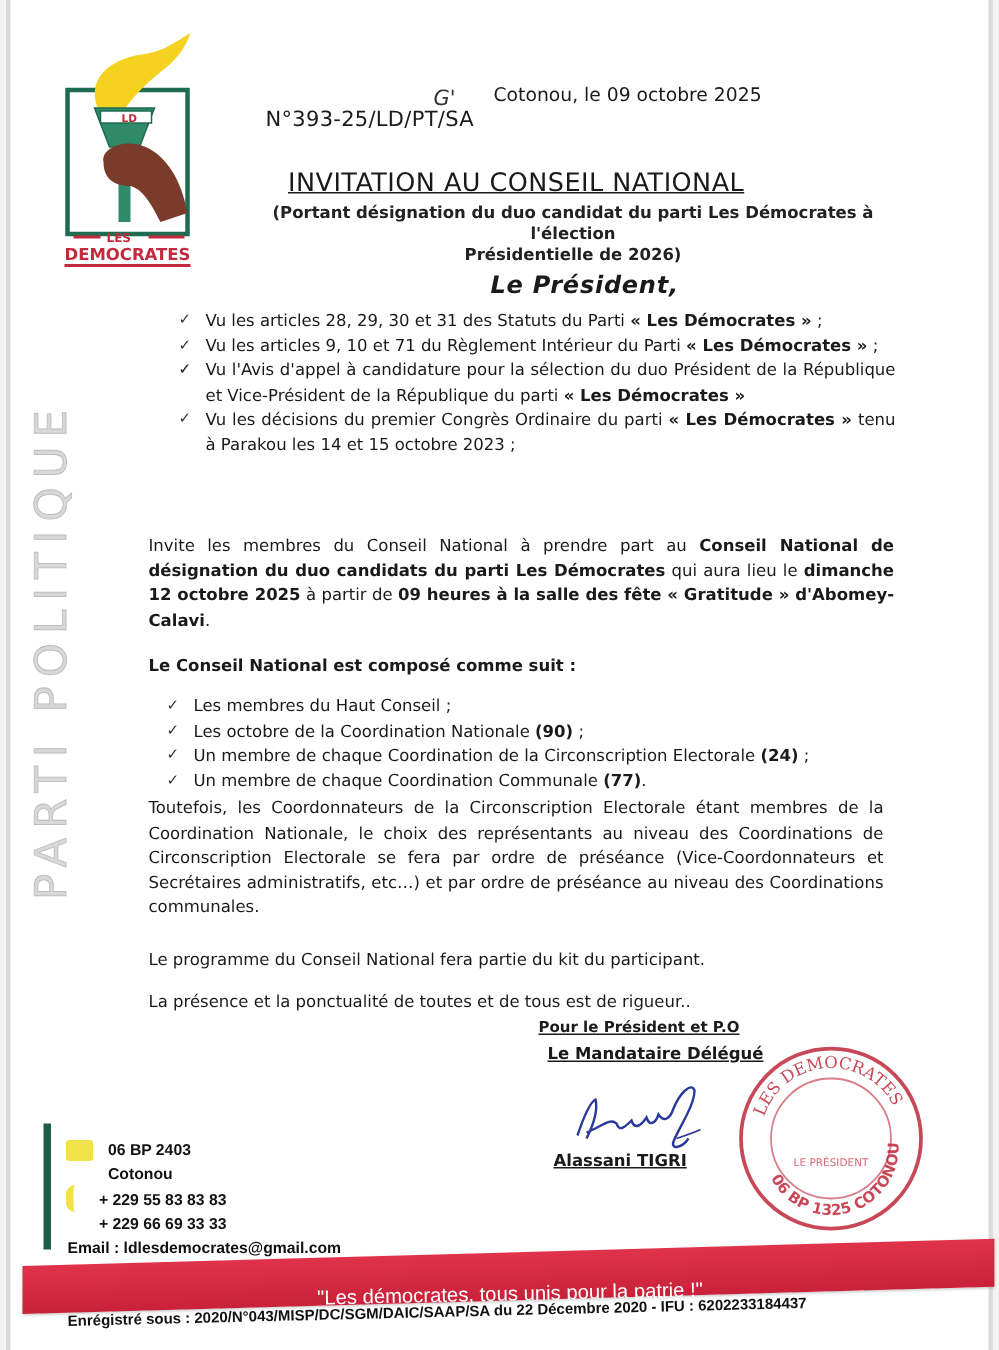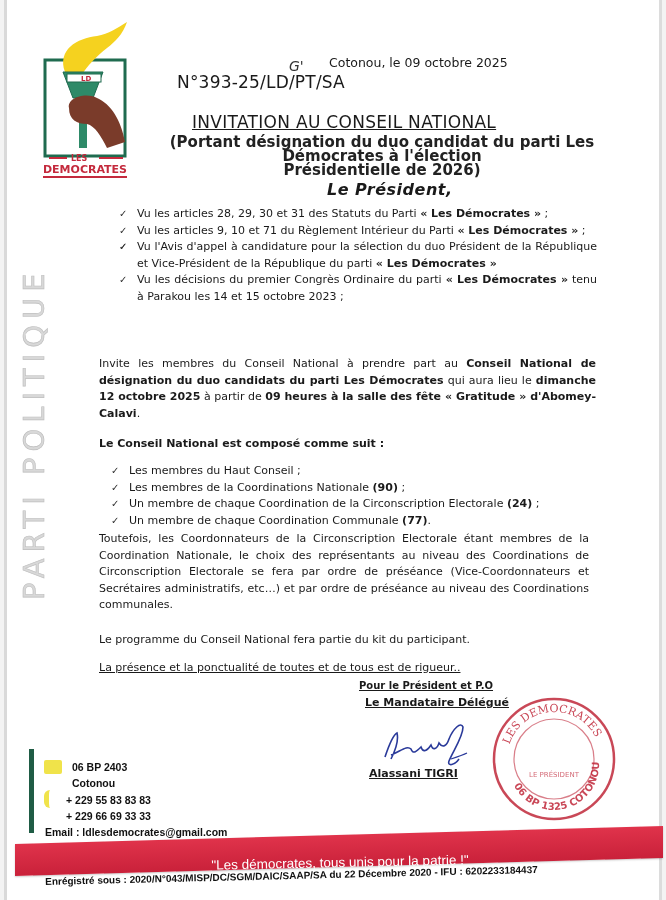--- a/index.html
+++ b/index.html
@@ -19,45 +19,45 @@
   .logo { left:30px; top:20px; width:95px; height:160px; }
   .logo svg { width:100%; height:100%; }
   
   .vertical {
     left:10px; top:600px; transform-origin:0 0; transform:rotate(-90deg);
     font-size:29px; letter-spacing:6px; color:#d8d8d8; white-space:nowrap;
     font-family:"DejaVu Sans", sans-serif; font-weight:normal;
     -webkit-text-stroke:0.6px #bdbdbd;
   }
   .place-date { left:322px; top:55px; font-size:12.5px; }
-  .ref-number { left:170px; top:72px; font-size:17px; letter-spacing:0.2px; }
+  .ref-number { left:170px; top:72px; font-size:14px; letter-spacing:0.2px; }
   .initial-mark { left:282px; top:58px; font-size:14px; font-style:italic; color:#333; }
   .title {
     left:185px; top:112px; font-size:17px; text-decoration:underline; letter-spacing:0.3px;
     font-family:"DejaVu Sans", sans-serif;
   }
   .subtitle {
-    left:160px; top:135px; width:430px; text-align:center; font-size:15px; font-weight:bold;
+    left:160px; top:135px; width:430px; text-align:center; font-size:11px; font-weight:bold;
     line-height:14px; color:#222;
   }
   .president {
     left:320px; top:180px; font-size:16px; font-style:italic; font-weight:bold; letter-spacing:0.5px;
   }
   .body-text { font-size:11px; line-height:16.5px; }
   .b { font-weight:bold; }
   ul.checks { list-style:none; margin:0; padding:0; }
   ul.checks li { position:relative; padding-left:18px; }
   ul.checks li .chk { position:absolute; left:0; top:0; font-size:10px; color:#333; }
   .considerants { left:112px; top:206px; width:478px; text-align:justify; }
   .invite { left:92px; top:356px; width:497px; text-align:justify; }
   .compose-head { left:92px; top:436px; }
   .compose { left:104px; top:463px; width:480px; }
   .toutefois { left:92px; top:531px; width:490px; text-align:justify; }
   .programme { left:92px; top:632px; }
-  .presence { left:92px; top:660px;text-decoration:underline; }
+  .presence { left:92px; top:660px; }
   .pour { left:352px; top:680px; font-size:10px; font-weight:bold; text-decoration:underline; }
   .mandataire { left:358px; top:696px; font-size:11px; font-weight:bold; text-decoration:underline; }
   .signature { left:370px; top:715px; width:100px; height:55px; }
   .signer { left:362px; top:767px; font-size:11px; font-weight:bold; text-decoration:underline; }
   .stamp { left:482px; top:695px; width:130px; height:128px; }
   
   .contact-bar { left:22px; top:749px; width:5px; height:84px; background:#1f5c45; }
   .mail-icon { left:37px; top:760px; width:18px; height:14px; background:#f0e34a; border-radius:2px; }
   .phone-icon { left:37px; top:790px; width:7px; height:18px; border-left:5px solid #f0e34a; border-radius:6px 0 0 6px; box-sizing:border-box; }
   .contact-text { font-family:"Liberation Sans", sans-serif; font-weight:bold; font-size:10.5px; color:#111; }
@@ -125,21 +125,21 @@
     <li><span class="chk">✓</span><span>Vu les décisions du premier Congrès Ordinaire du parti </span><span class="b">« Les Démocrates »</span><span> tenu à Parakou les 14 et 15 octobre 2023 ;</span></li>
   </ul>
 
   <p class="abs invite body-text" style="margin:0;">
     <span>Invite les membres du Conseil National à prendre part au </span><span class="b">Conseil National de désignation du duo candidats du parti Les Démocrates</span><span> qui aura lieu le </span><span class="b">dimanche 12 octobre 2025</span><span> à partir de </span><span class="b">09 heures à la salle des fête « Gratitude » d'Abomey-Calavi</span><span>.</span>
   </p>
 
   <div class="abs compose-head body-text b">Le Conseil National est composé comme suit :</div>
   <ul class="abs checks compose body-text">
     <li><span class="chk">✓</span><span>Les membres du Haut Conseil ;</span></li>
-    <li><span class="chk">✓</span><span>Les membres de la Coordinations Nationale </span><span class="b">(90)</span><span> ;</span></li>
+    <li><span class="chk">✓</span><span>Les octobre de la Coordination Nationale </span><span class="b">(90)</span><span> ;</span></li>
     <li><span class="chk">✓</span><span>Un membre de chaque Coordination de la Circonscription Electorale </span><span class="b">(24)</span><span> ;</span></li>
     <li><span class="chk">✓</span><span>Un membre de chaque Coordination Communale </span><span class="b">(77)</span><span>.</span></li>
   </ul>
 
   <p class="abs toutefois body-text" style="margin:0;">Toutefois, les Coordonnateurs de la Circonscription Electorale étant membres de la Coordination Nationale, le choix des représentants au niveau des Coordinations de Circonscription Electorale se fera par ordre de préséance (Vice-Coordonnateurs et Secrétaires administratifs, etc…) et par ordre de préséance au niveau des Coordinations communales.</p>
   <div class="abs programme body-text">Le programme du Conseil National fera partie du kit du participant.</div>
   <div class="abs presence body-text">La présence et la ponctualité de toutes et de tous est de rigueur..</div>
 
   <div class="abs pour">Pour le Président et P.O</div>
   <div class="abs mandataire">Le Mandataire Délégué</div>

